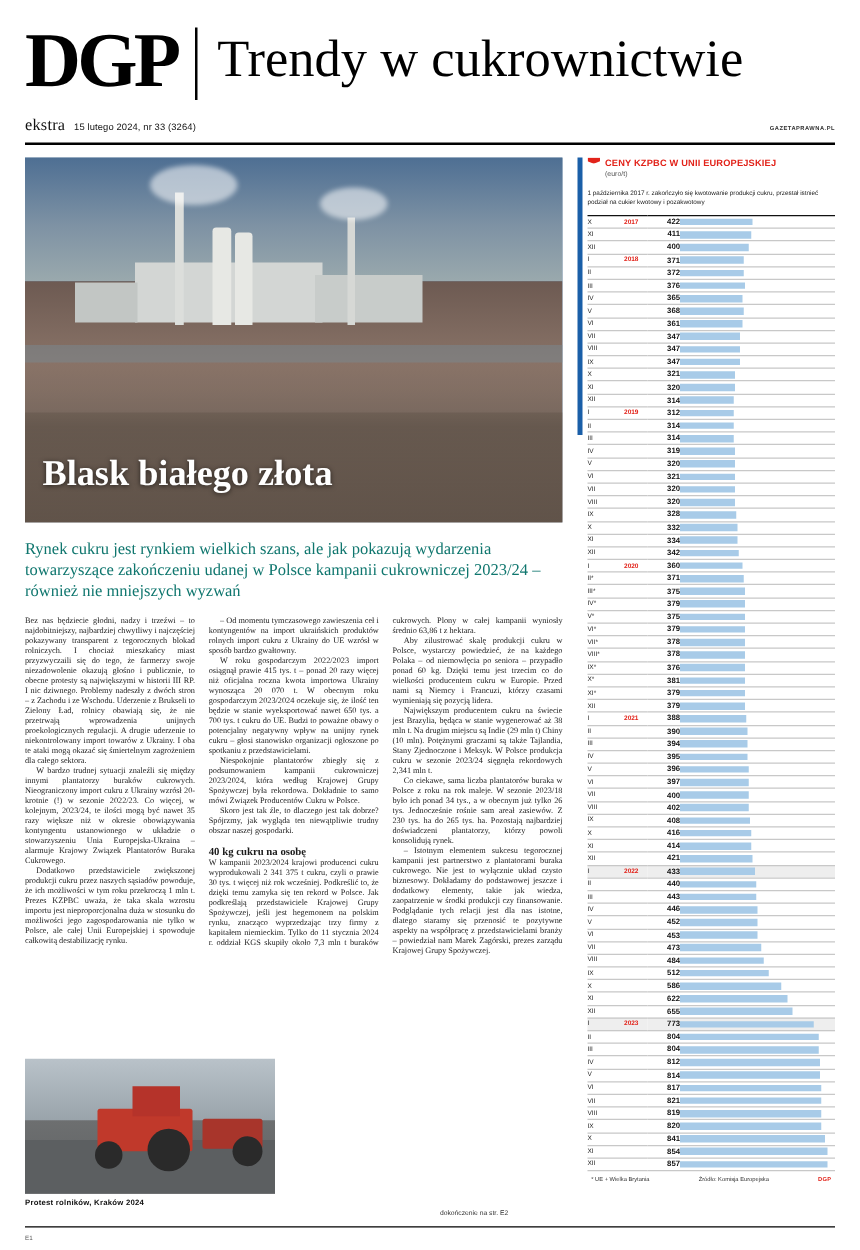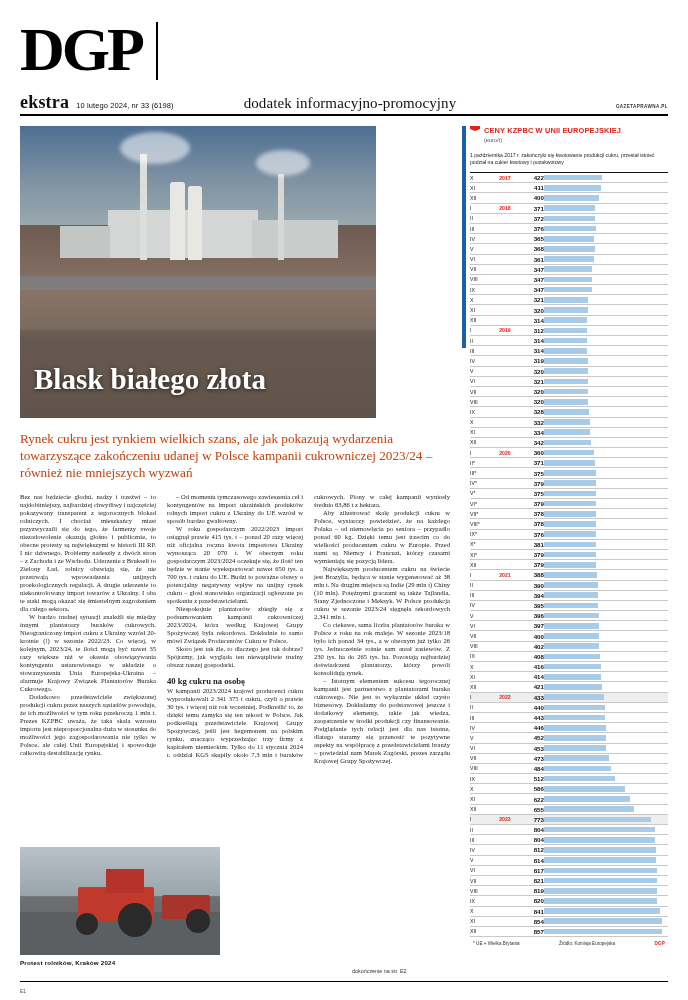--- a/index.html
+++ b/index.html
@@ -34,21 +34,21 @@
     white-space: nowrap;
   }
 
   .infobar {
     display: flex; align-items: baseline;
     border-bottom: 2px solid #000;
     padding-bottom: 4px;
     margin-top: 6px;
     height: 24px;
   }
-  .ekstra { font-weight: bold; font-size: 18px; letter-spacing: .2px; }
+  .ekstra { font-weight: normal; font-size: 13px; letter-spacing: .2px; }
   .issue { font-size: 7.5px; margin-left: 7px; letter-spacing: .1px; font-family:"Liberation Sans",sans-serif;}
   .supplement {
     font-size: 15px;
     margin-left: 70px;
     letter-spacing: .1px;
   }
   .gp-url {
     margin-left: auto;
     font-family: "Liberation Sans", sans-serif;
     font-size: 4.6px;
@@ -59,21 +59,21 @@
   }
 
   
   .body-grid { display: flex; margin-top: 10px; }
   .left-col { width: 430px; }
   .right-col { width: 218px; padding-left: 12px; }
 
   
   .hero {
     position: relative;
-    width: 356px; height: 292px;
+    width: 430px; height: 292px;
     overflow: hidden;
     background: linear-gradient(#5d7fa0, #7f95a8);
     font-family: Liberation Serif, serif;
   }
   .hero-sky { position:absolute; left:0; top:0; width:100%; height:34%;
      background: linear-gradient(#4e6f93 0%, #7e92a4 55%, #9aa9ad 100%); }
   .hero-ground { position:absolute; left:0; top:34%; width:100%; height:66%;
      background: linear-gradient(#6d5a52 0%, #8a7468 35%, #b09a8c 70%, #c2ada0 100%); }
   .hero-field { position:absolute; left:0; bottom:0; width:100%; height:30%;
      background: linear-gradient(#8f7c6e, #a68f7e);}
@@ -97,21 +97,21 @@
     text-shadow: 0 1px 4px rgba(0,0,0,.65);
     width: 410px;
   }
 
   
   .standfirst {
     font-size: 13.2px;
     line-height: 17px;
     margin-top: 12px;
     width: 430px;
-    color: #c2410c;
+    color: #0f766e;
   }
 
   
   .article {
     margin-top: 12px;
     column-count: 3;
     column-gap: 11px;
     column-width: 135px;
     width: 430px;
     height: 380px;
@@ -220,26 +220,26 @@
   .dgp-mini { font-size:4.6px; font-weight:bold; color:#e2231a; letter-spacing:.2px;}
 </style>
 </head>
 <body>
 
 <div class="page">
 
   <div class="masthead">
     <div class="dgp-logo">DGP</div>
     <div class="mast-divider"></div>
+    <div class="mast-title">Trendy w cukrownictwie</div>
   </div>
 
   <div class="infobar">
     <span class="ekstra">ekstra</span>
-    <span class="issue">10 lutego 2024, nr 33 (6198)</span>
-    <span class="supplement">dodatek informacyjno-promocyjny</span>
+    <span class="issue">15 lutego 2024, nr 33 (3264)</span>
     <span class="gp-url">GAZETAPRAWNA.PL</span>
   </div>
 
   <div class="body-grid">
 
     <div class="left-col">
 
       <div class="hero">
         <div class="hero-sky"></div>
         <div class="hero-ground"></div>

